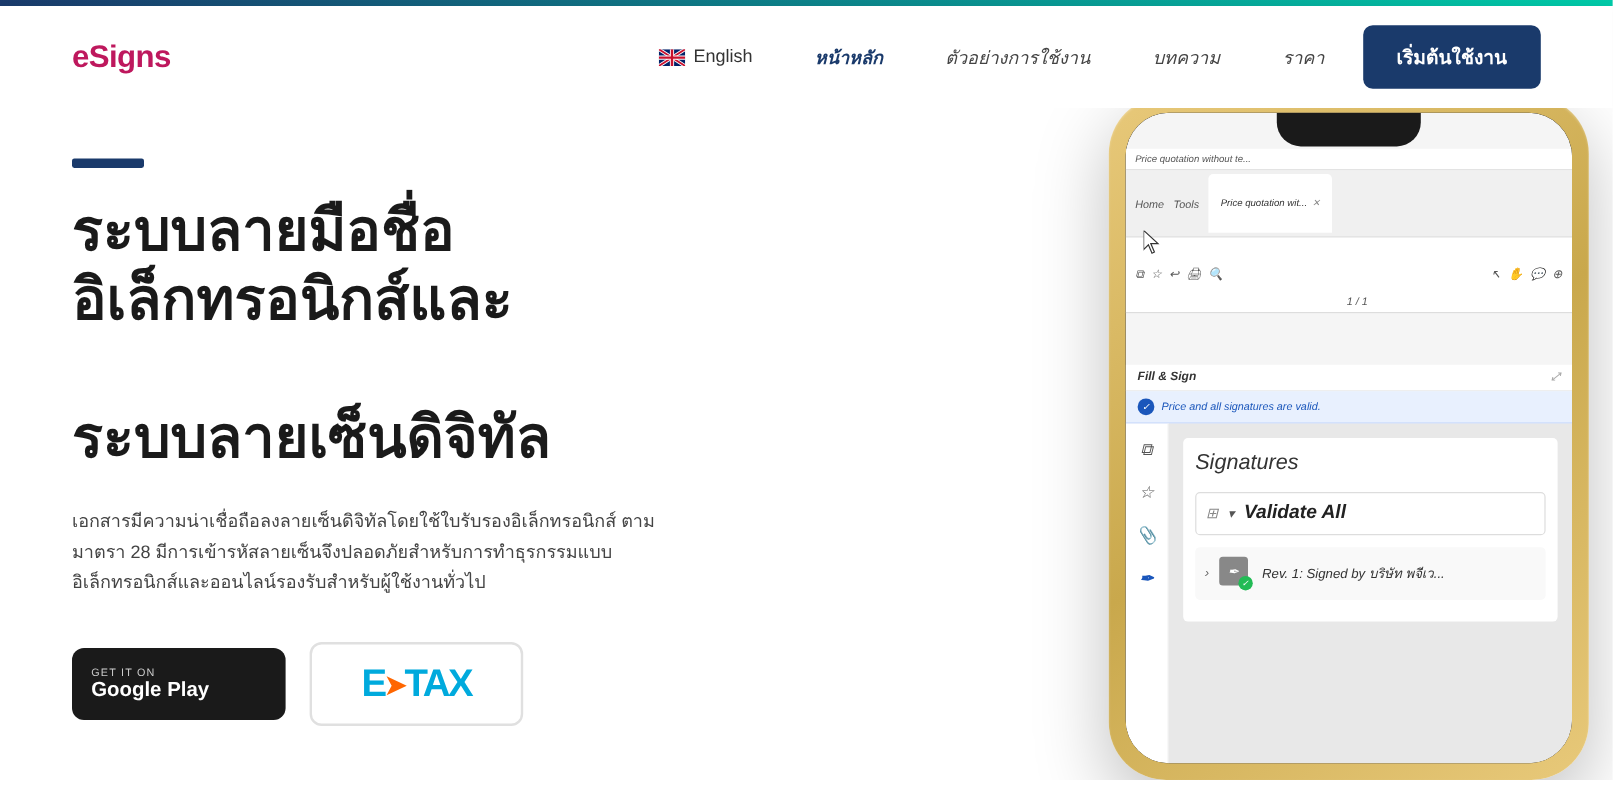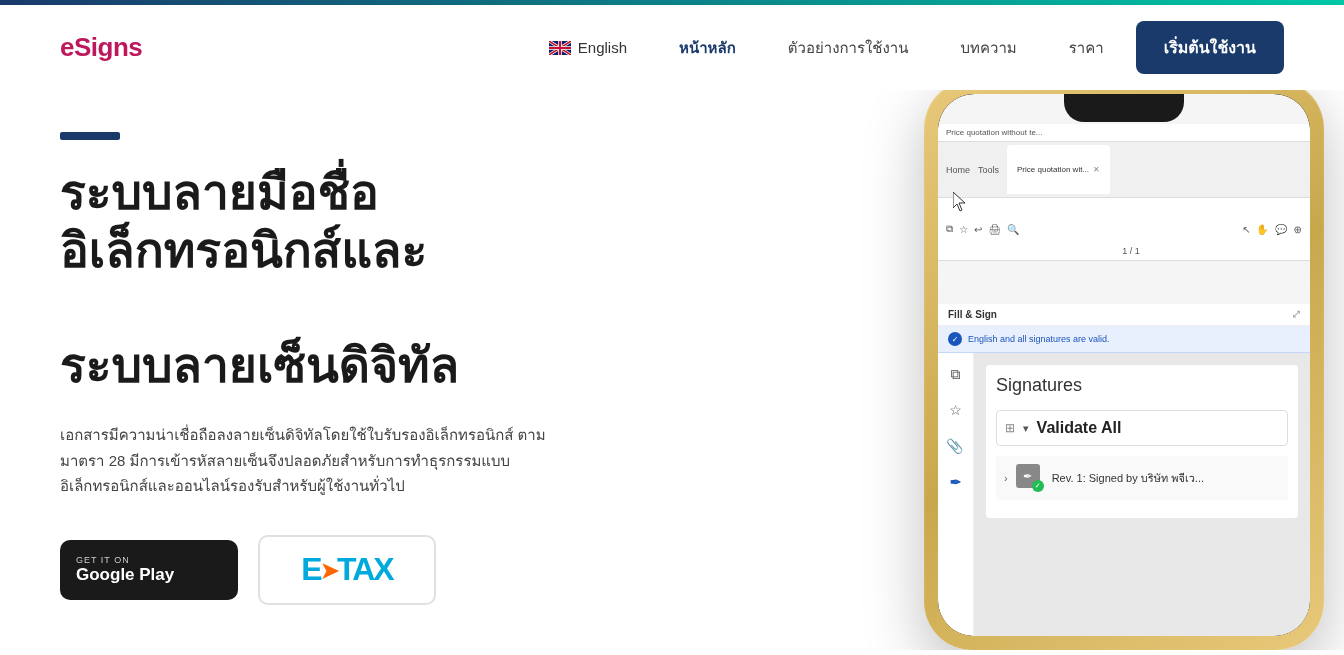--- a/index.html
+++ b/index.html
@@ -41,20 +41,21 @@
       font-size: 15px;
       cursor: pointer;
       text-decoration: none;
     }
     .nav-link {
       color: #1a3a6b;
       font-size: 15px;
       font-weight: 600;
       text-decoration: none;
       cursor: pointer;
+      font-style: italic;
     }
     .nav-link.active {
       color: #1a3a6b;
       font-weight: 700;
     }
     .nav-link.regular {
       color: #444;
       font-weight: 500;
     }
     .btn-start {
@@ -159,20 +160,21 @@
       justify-content: center;
     }
     .phone-outer {
       width: 424px;
       height: 570px;
       background: linear-gradient(145deg, #e8c97a, #c9a84c, #e8c97a);
       border-radius: 48px;
       padding: 14px;
       box-shadow: 0 20px 60px rgba(0,0,0,0.25), inset 0 1px 2px rgba(255,255,255,0.3);
       position: relative;
+      font-style: italic;
     }
     .phone-inner {
       width: 100%;
       height: 100%;
       background: #1a1a1a;
       border-radius: 36px;
       overflow: hidden;
       position: relative;
     }
     
@@ -457,21 +459,21 @@
             <span style="font-size:10px; color:#555;">⊕</span>
           </div>
 
           <div class="pdf-fill-sign-bar">
             <span>Fill &amp; Sign</span>
             <span style="font-size:9px; color:#aaa;">⤢</span>
           </div>
 
           <div class="pdf-signed-banner">
             <div class="signed-check">✓</div>
-            <span style="font-size:9px; color:#1a56bb;">English and all signatures are valid.</span>
+            <span style="font-size:9px; color:#1a56bb;">Price and all signatures are valid.</span>
           </div>
 
           <div class="pdf-content-area">
 
             <div class="pdf-left-toolbar">
               <div class="pdf-tool-btn">⧉</div>
               <div class="pdf-tool-btn">☆</div>
               <div class="pdf-tool-btn">📎</div>
               <div class="pdf-tool-btn" style="color:#1a56bb; font-weight:700;">✒</div>
             </div>

